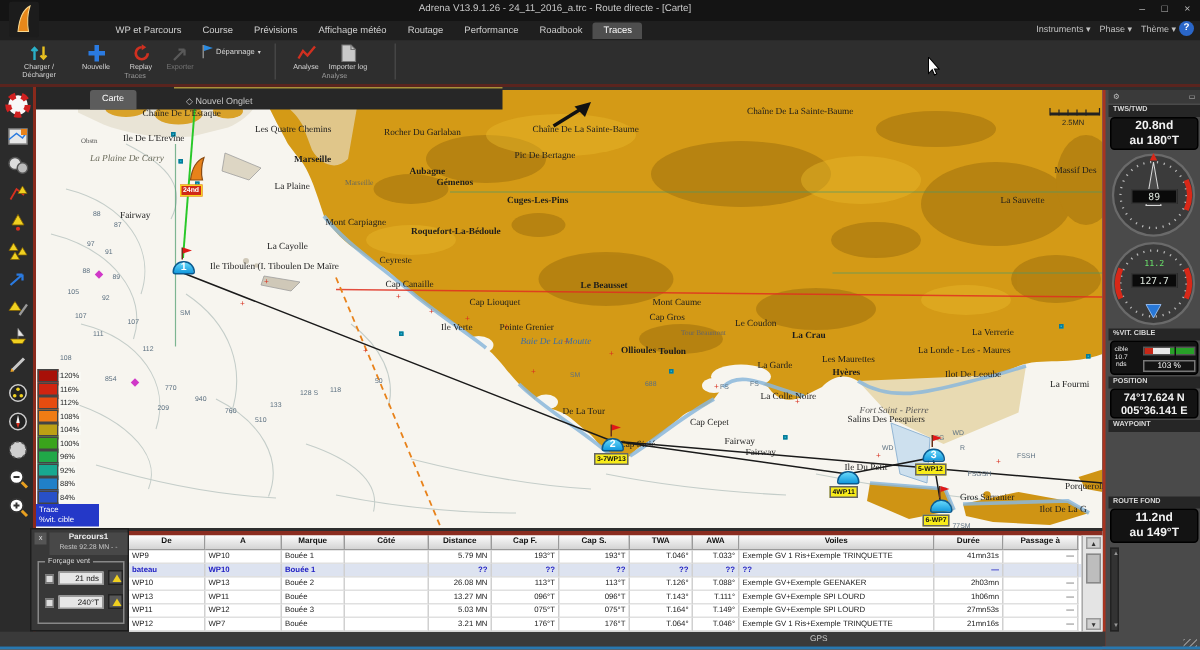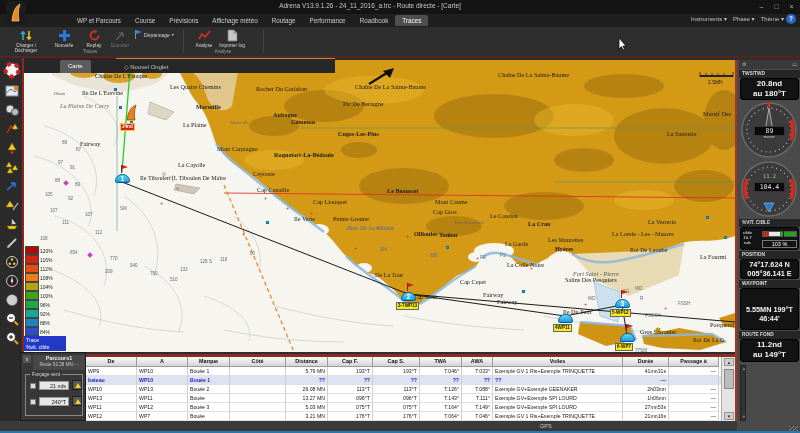--- a/index.html
+++ b/index.html
@@ -640,44 +640,40 @@
 
   <div class="gauge" style="top:100px">
     <svg width="59" height="58" viewBox="0 0 59 58">
       <circle cx="29" cy="29" r="27" fill="#3b3b3b" stroke="#6a6a6a" stroke-width="1.5"></circle>
       <circle cx="29" cy="29" r="22" fill="none" stroke="#b8b8b8" stroke-width="1.5" stroke-dasharray="0.8,3.8"></circle>
       <path d="M7.2,19 A24,24 0 0 0 7.2,39" stroke="#d82818" stroke-width="3.5" fill="none"></path>
       <path d="M50.8,19 A24,24 0 0 1 50.8,39" stroke="#d82818" stroke-width="3.5" fill="none"></path>
       <polygon points="29,52 24,43 34,43" fill="#2878d8" stroke="#9ac0f0" stroke-width="0.6"></polygon>
     </svg>
     <div class="g2small" style="top:13px">11.2</div>
-    <div class="gval" style="top:22px">104.4</div>
+    <div class="gval" style="top:22px">127.7</div>
   </div>
   <div class="plabel" style="top:159px">%VIT. CIBLE</div>
   <div id="vit-wrap" style="top:167px;height:23px">
     <div id="vit-left">
       <div>cible</div>
       <div>10.7</div>
       <div>nds</div>
     </div>
     <div id="vit-bar">
         <div id="vit-mark"></div>
       </div>
     <div id="vit-pct">103 %</div>
   </div>
   <div class="plabel" style="top:191px">POSITION</div>
   <div class="pval" style="top:199px;height:20px">
     <div class="pline2">74°17.624 N</div>
     <div class="pline2">005°36.141 E</div>
   </div>
   <div class="plabel" style="top:220px">WAYPOINT</div>
-  <div class="pval" style="top:228px;height:42px;padding-top:16px">
-    <div class="pline2">5.55MN 199°T</div>
-    <div class="pline2">46:44'</div>
-  </div>
   <div class="plabel" style="top:271px">ROUTE FOND</div>
   <div class="pval" style="top:279px;height:23px">
     <div class="pline">11.2nd</div>
     <div class="pline">au 149°T</div>
   </div>
   <div id="side-scroll">
     <div class="sarrow" style="top:0">▲</div>
     <div class="sarrow" style="bottom:0">▼</div>
   </div>
   <div id="grip"></div>

